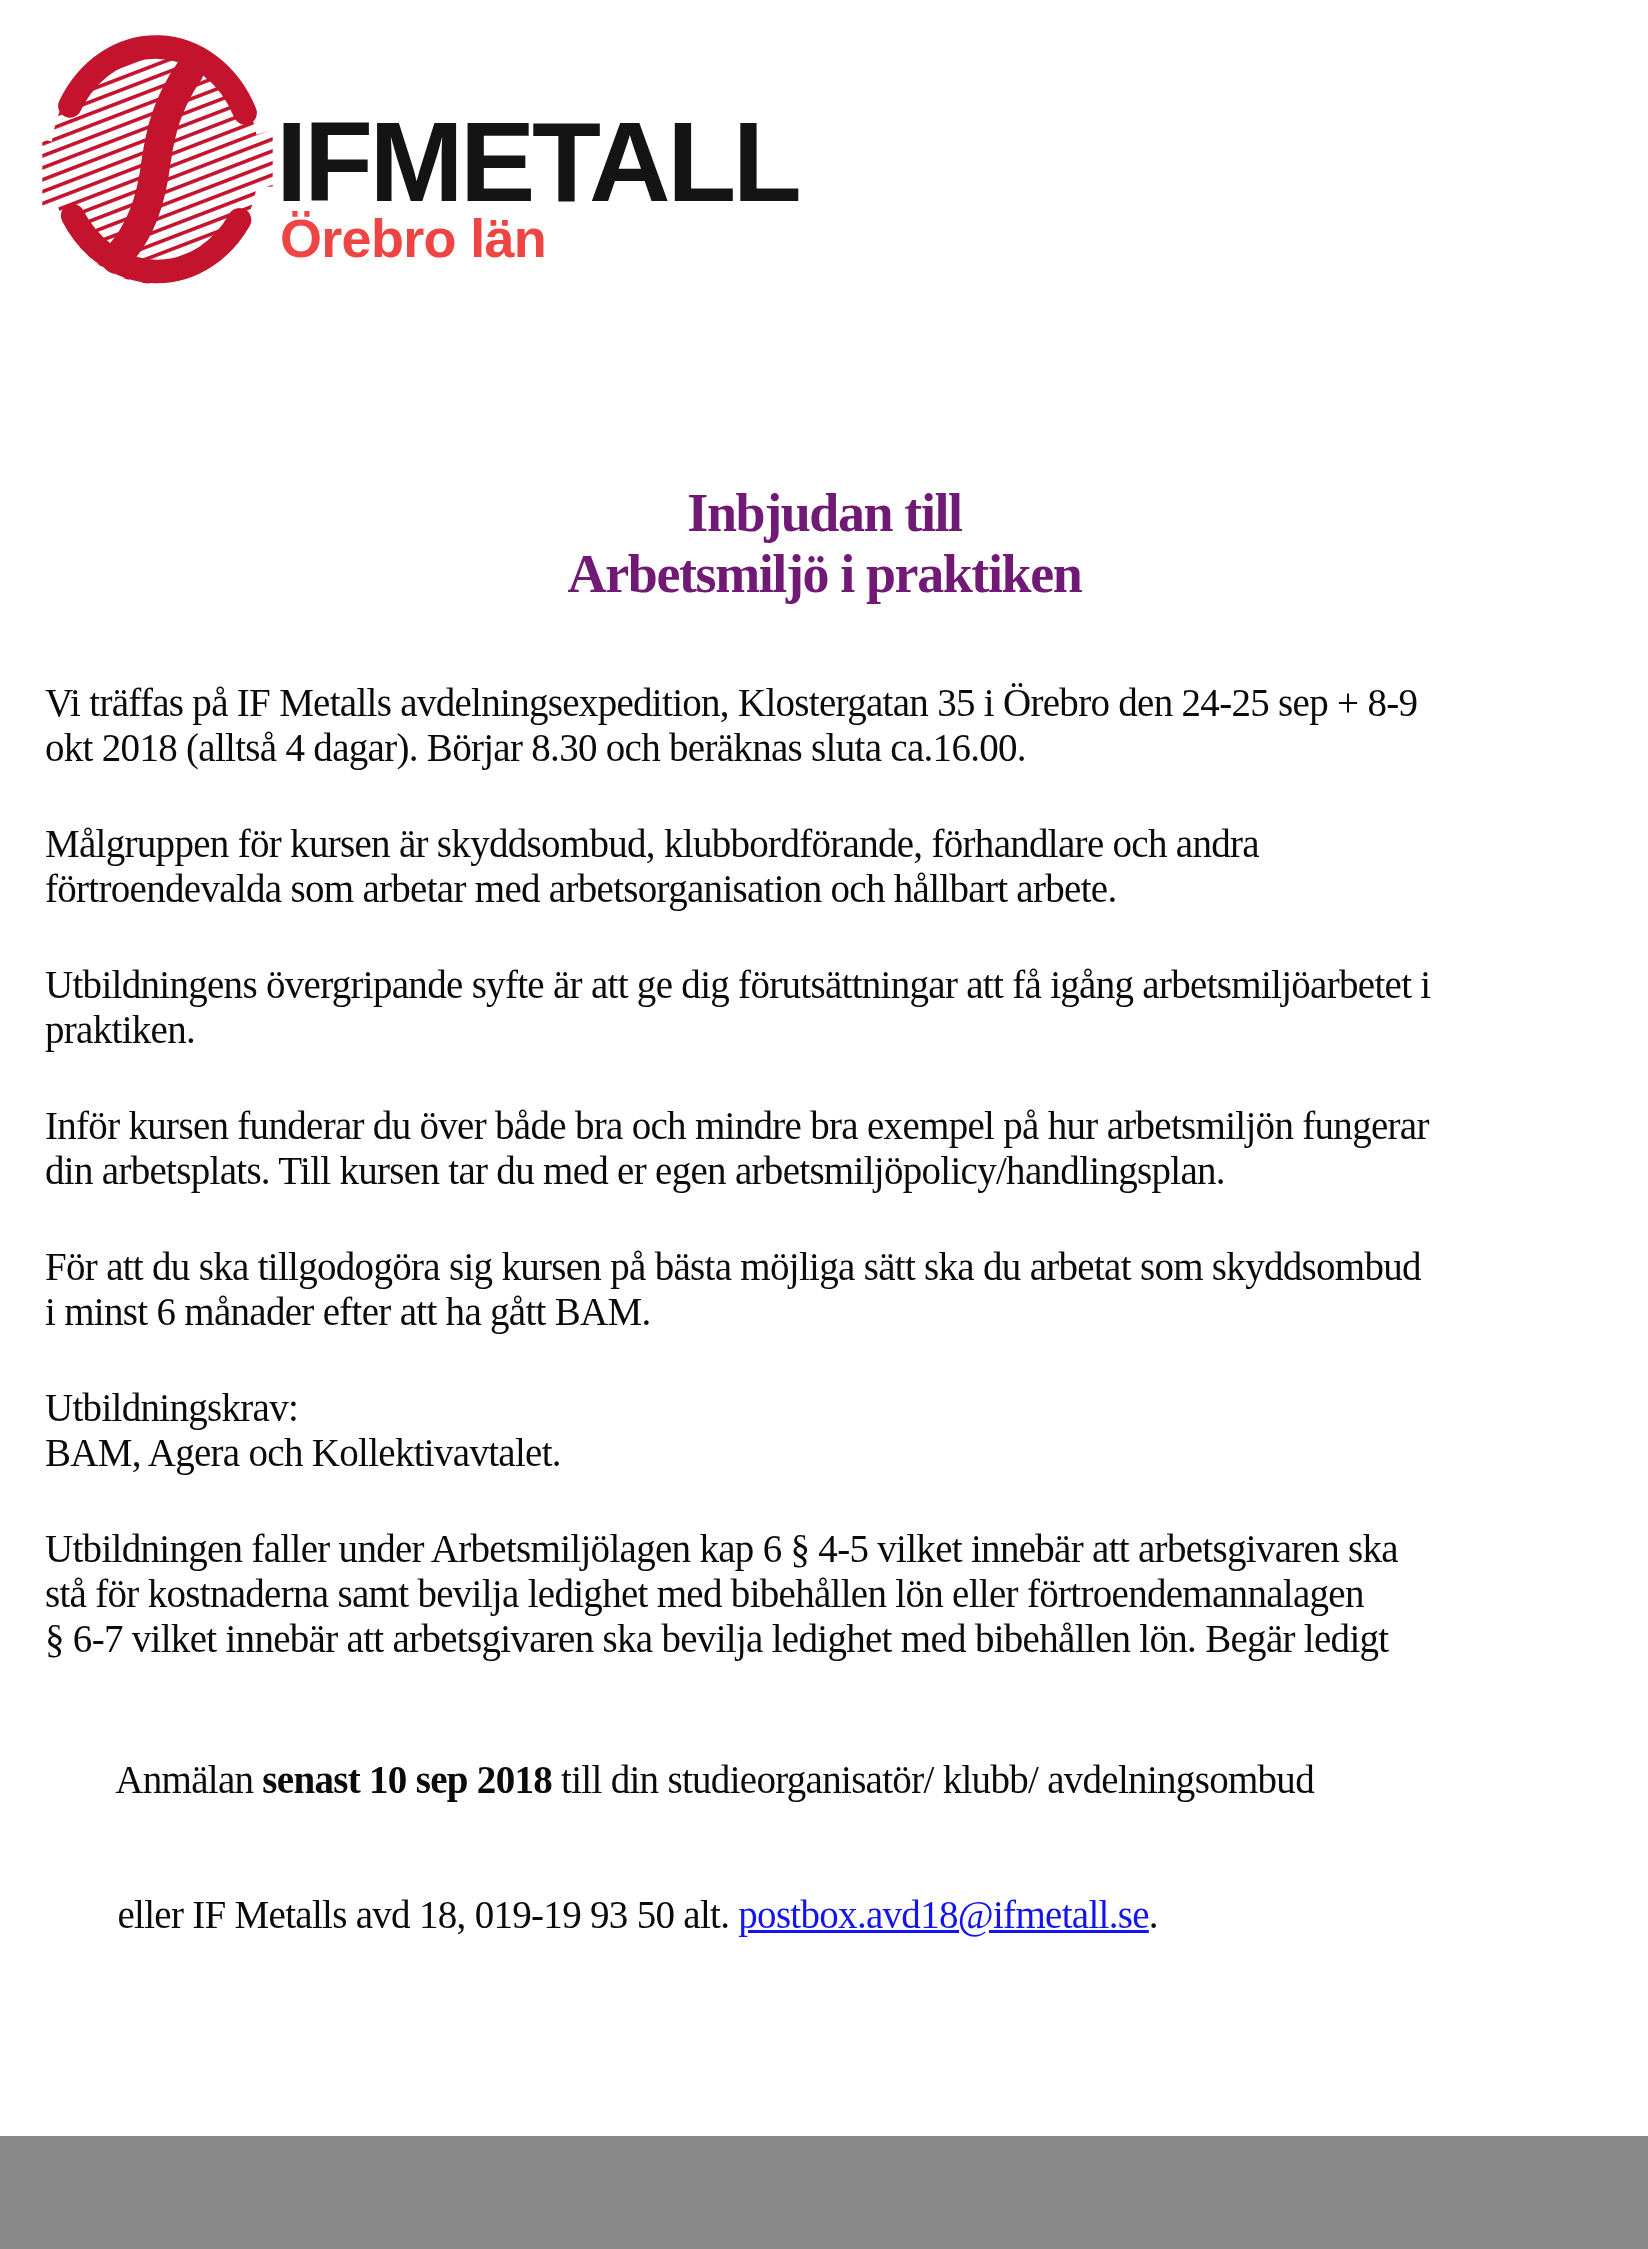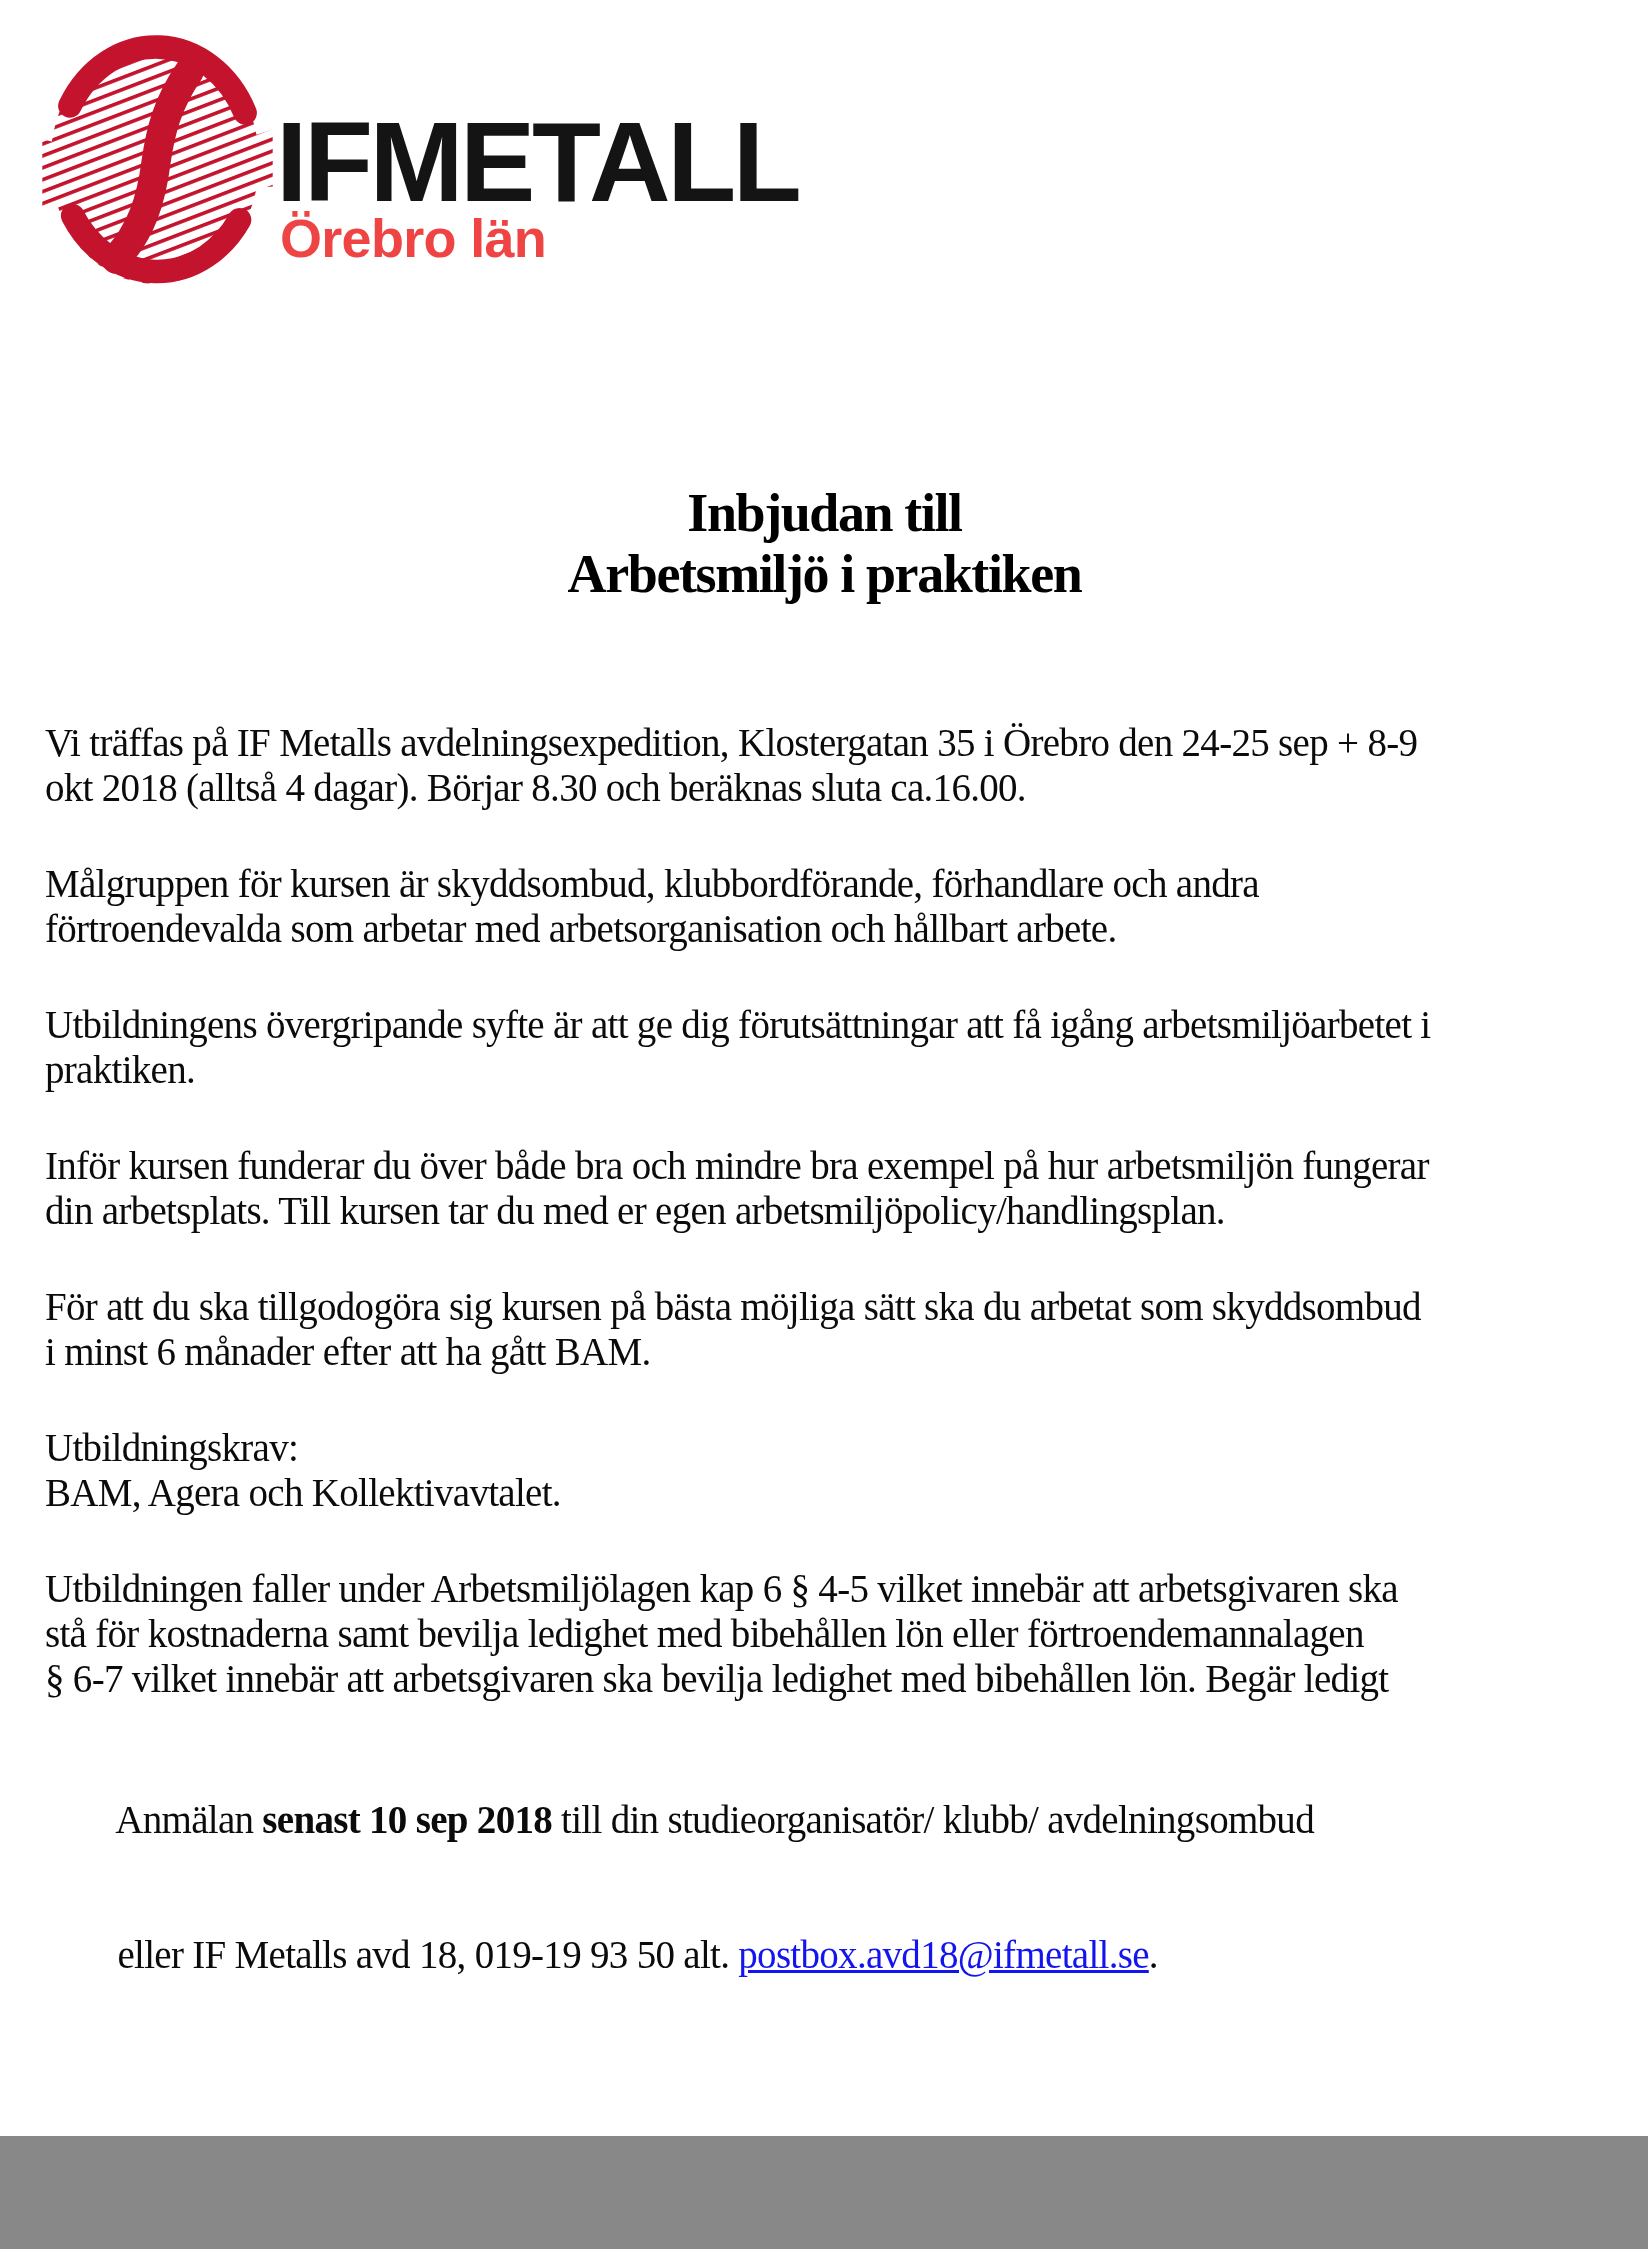--- a/index.html
+++ b/index.html
@@ -26,25 +26,25 @@
     position:absolute; left:280px; top:211px;
     font-family:"Liberation Sans", sans-serif;
     font-weight:bold; font-size:54px; line-height:54px;
     letter-spacing:-0.7px; color:#ef4444; white-space:pre;
   }
   
   .doc-title {
     position:absolute; left:0; top:483px; width:1649px;
     text-align:center;
     font-weight:bold; font-size:54px; line-height:61px;
-    letter-spacing:-1.4px; color:#000000;
+    letter-spacing:-1.4px; color:#701a75;
   }
   
   .doc-body {
-    position:absolute; left:45px; top:720px; width:1573px;
+    position:absolute; left:45px; top:680px; width:1573px;
     font-size:39px; line-height:45px; letter-spacing:-0.7px;
   }
   .para { margin:0 0 51px 0; }
   .line { white-space:pre; }
   .b { font-weight:bold;margin-top:32px; }
   a.email-link, .email-link {
     color:#1414EE; text-decoration:underline; cursor:pointer;
   }
 </style>
 </head>

